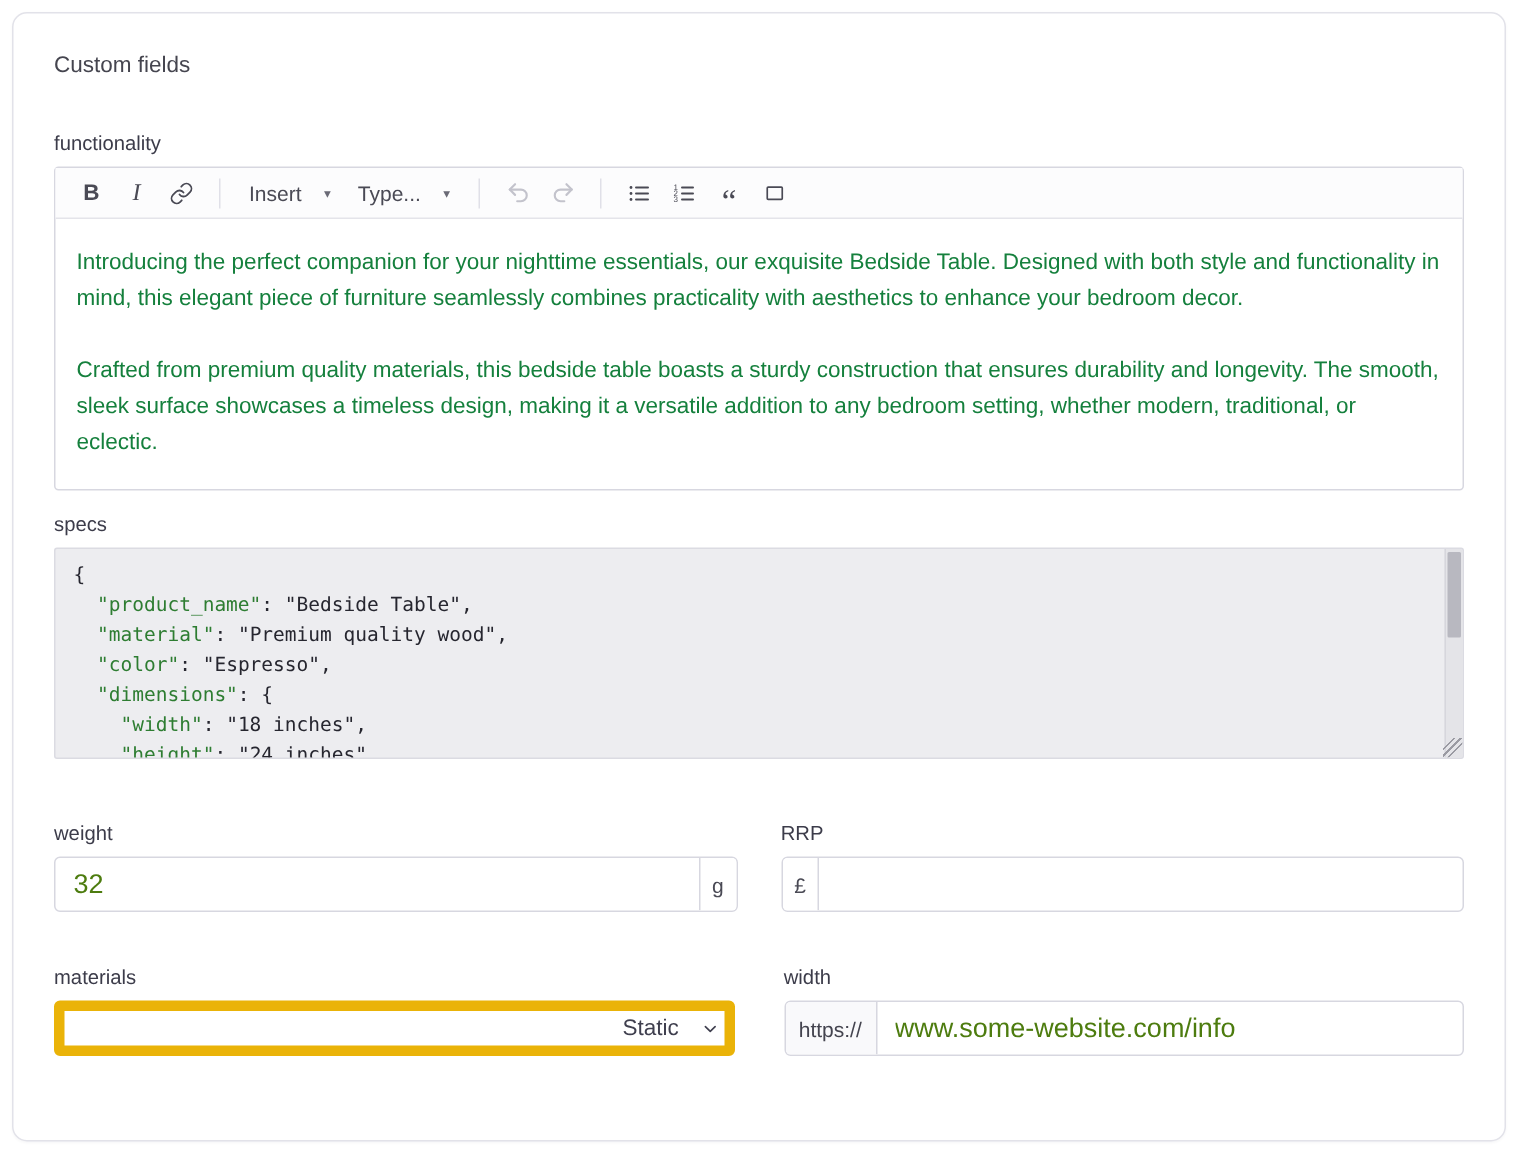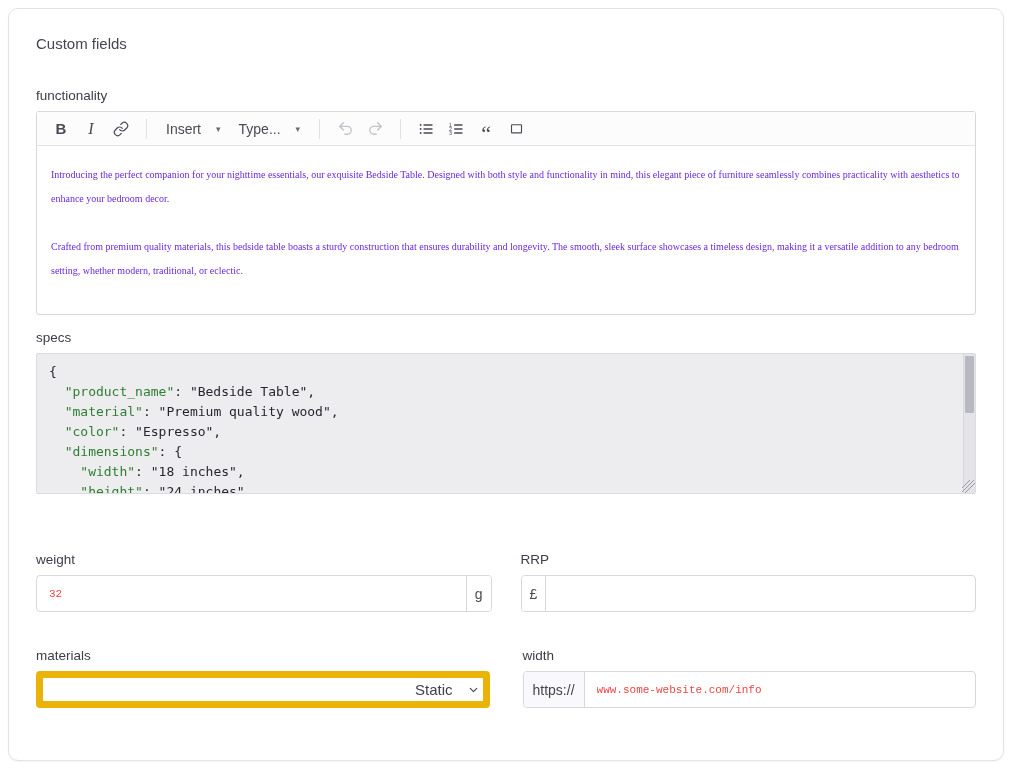--- a/index.html
+++ b/index.html
@@ -52,25 +52,24 @@
   .tb-btn.bold { font-weight: 700; }
   .tb-btn.italic { font-family: "Liberation Serif", serif; font-style: italic; font-size: 16px; }
   .tb-btn.disabled { color: #c3c3cc; cursor: default; }
   .tb-dd { font-size: 14px; gap: 15px; padding: 0 8px; }
   .tb-dd .chev { font-size: 9px; color: #6a6a76; }
   .tb-sep { width: 1px; height: 20px; background: #e0e0e8; margin: 0 9px; }
   .tb-btn .icon { display: inline-flex; }
   .tb-btn.quote { font-family: "Liberation Serif", serif; font-size: 22px; line-height: 10px; padding-top: 10px; }
   .rte-body {
     padding: 17px 14px 19px;
-    font-size: 10px;
+    font-size: 15px;
     line-height: 24px;
-    color: #6d28d9;
+    color: #15803d;
     min-height: 168px;
-    font-family: Liberation Serif, serif;
   }
   .rte-body p + p { margin-top: 24px; }
   
   .specs-field { margin-top: 15px; }
   .code-box {
     position: relative;
     height: 141px;
     background: #ededf0;
     border: 1px solid #dbdbe2;
     border-radius: 2px;
@@ -104,36 +103,36 @@
     background:
       linear-gradient(135deg, transparent 0 5px, #9a9aa2 5px 6px, transparent 6px 8px, #9a9aa2 8px 9px, transparent 9px 11px, #9a9aa2 11px 12px, transparent 12px);
     cursor: nwse-resize;
   }
   
   .grid-row {
     display: grid;
     grid-template-columns: 1fr 1fr;
     column-gap: 33px;
   }
-  .row-1 { margin-top: 58px; gap: 29px; }
+  .row-1 { margin-top: 42px; gap: 29px; }
   .row-2 { margin-top: 36px; }
   .input-group {
     display: flex; align-items: stretch;
     height: 37px;
     border: 1px solid #d7d7e0;
     border-radius: 4px;
     background: #fff;
     overflow: hidden;
   }
   .input-plain {
     flex: 1; min-width: 0;
     border: none; outline: none; background: transparent;
     padding: 0 12px;
-    font-family: Liberation Mono, monospace;
-    font-size: 11px; color: #ef4444;
+    font-family: Liberation Sans, sans-serif;
+    font-size: 18px; color: #4d7c0f;
   }
   .addon {
     display: flex; align-items: center;
     padding: 0 8px;
     font-size: 14px; color: #4a4a55;
     background: #fff;
   }
   .addon-right { border-left: 1px solid #d7d7e0; }
   .addon-left  { border-right: 1px solid #d7d7e0; }
   .addon-url { background: #f9f9fb; padding: 0 9px; color: #44444f; }

